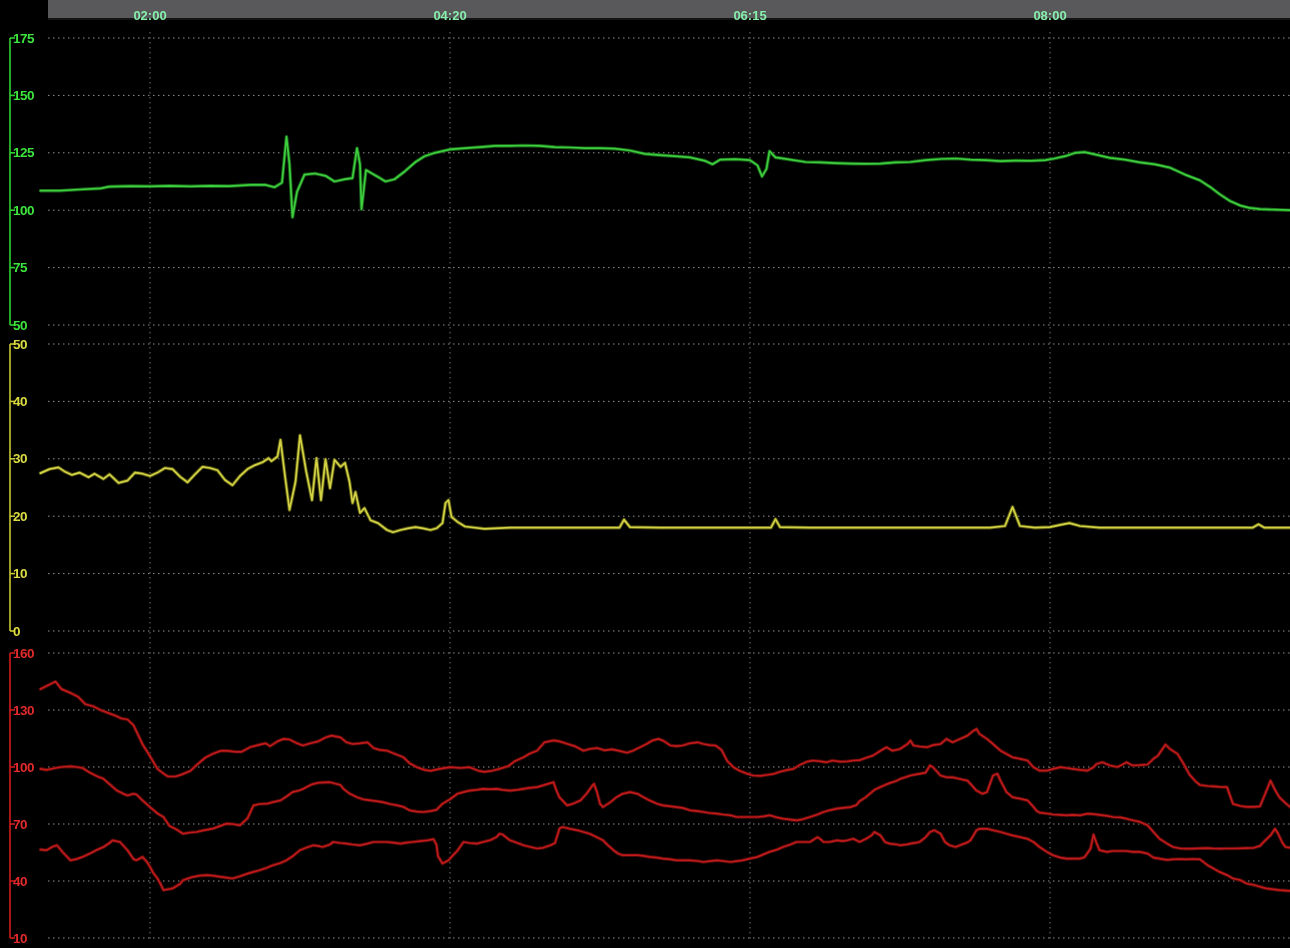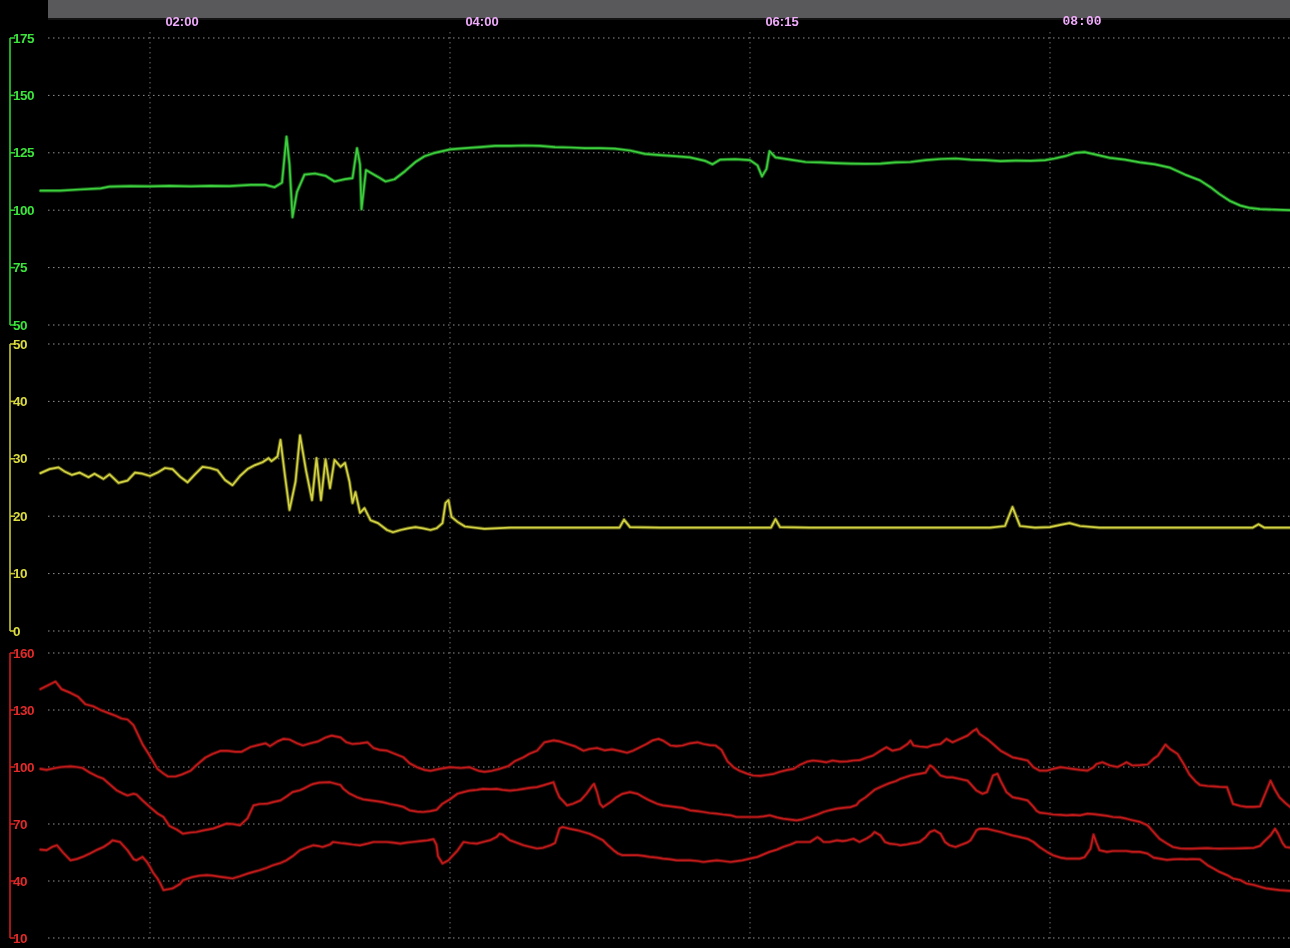--- a/index.html
+++ b/index.html
@@ -10,37 +10,36 @@
     overflow:hidden;
     font-family:"Liberation Sans", sans-serif;
   }
   .time-bar{
     position:absolute;top:0;left:48px;width:1242px;height:18px;
     background:#59595b;
     border-bottom:2px solid #141414;
     z-index:2;
   }
   .time-label{
-    position:absolute;top:14px;transform:translateX(-50%);
-    color:#f0abfc;font-size:13px;font-weight:bold;letter-spacing:0px;
+    position:absolute;top:8px;transform:translateX(-50%);
+    color:#86efac;font-size:13px;font-weight:bold;letter-spacing:0px;
     white-space:nowrap;
-    margin-left:32px;
   }
   svg.trend{position:absolute;top:0;left:0;z-index:1;}
   .ytick-text{font-family:"Liberation Sans",sans-serif;font-weight:bold;font-size:13.5px;letter-spacing:-0.5px;}
 </style>
 </head>
 <body>
 
 <div class="screen">
   <div class="time-bar" id="time-bar">
       <span class="time-label" style="left: 102px;">02:00</span>
-      <span class="time-label" style="left: 402px;">04:00</span>
+      <span class="time-label" style="left: 402px;">04:20</span>
       <span class="time-label" style="left: 702px;">06:15</span>
-      <span class="time-label" style="left: 1002px; font-family: Liberation Mono, monospace;">08:00</span>
+      <span class="time-label" style="left: 1002px;">08:00</span>
     </div>
   <svg class="trend" id="trend-svg" width="1290" height="948" viewBox="0 0 1290 948">
       <line x1="150" y1="32" x2="150" y2="941" stroke="#969696" stroke-width="1" stroke-dasharray="1.5 3.5" opacity="0.75"></line>
       <line x1="450" y1="32" x2="450" y2="941" stroke="#969696" stroke-width="1" stroke-dasharray="1.5 3.5" opacity="0.75"></line>
       <line x1="750" y1="32" x2="750" y2="941" stroke="#969696" stroke-width="1" stroke-dasharray="1.5 3.5" opacity="0.75"></line>
       <line x1="1050" y1="32" x2="1050" y2="941" stroke="#969696" stroke-width="1" stroke-dasharray="1.5 3.5" opacity="0.75"></line>
       <line x1="48" y1="38" x2="1290" y2="38" stroke="#aaaaaa" stroke-width="1" stroke-dasharray="1.5 3.5" opacity="0.85"></line>
       <line x1="48" y1="95.4" x2="1290" y2="95.4" stroke="#aaaaaa" stroke-width="1" stroke-dasharray="1.5 3.5" opacity="0.85"></line>
       <line x1="48" y1="152.8" x2="1290" y2="152.8" stroke="#aaaaaa" stroke-width="1" stroke-dasharray="1.5 3.5" opacity="0.85"></line>
       <line x1="48" y1="210.2" x2="1290" y2="210.2" stroke="#aaaaaa" stroke-width="1" stroke-dasharray="1.5 3.5" opacity="0.85"></line>

